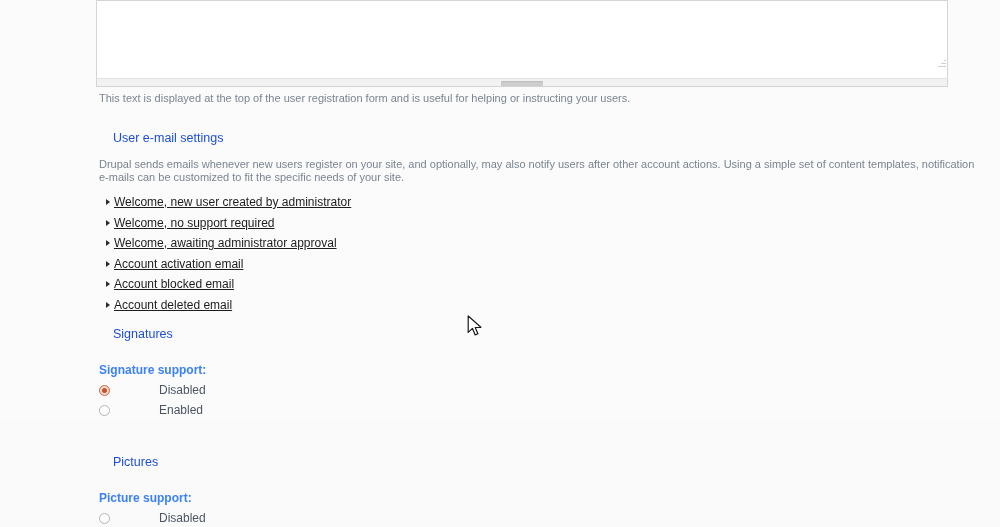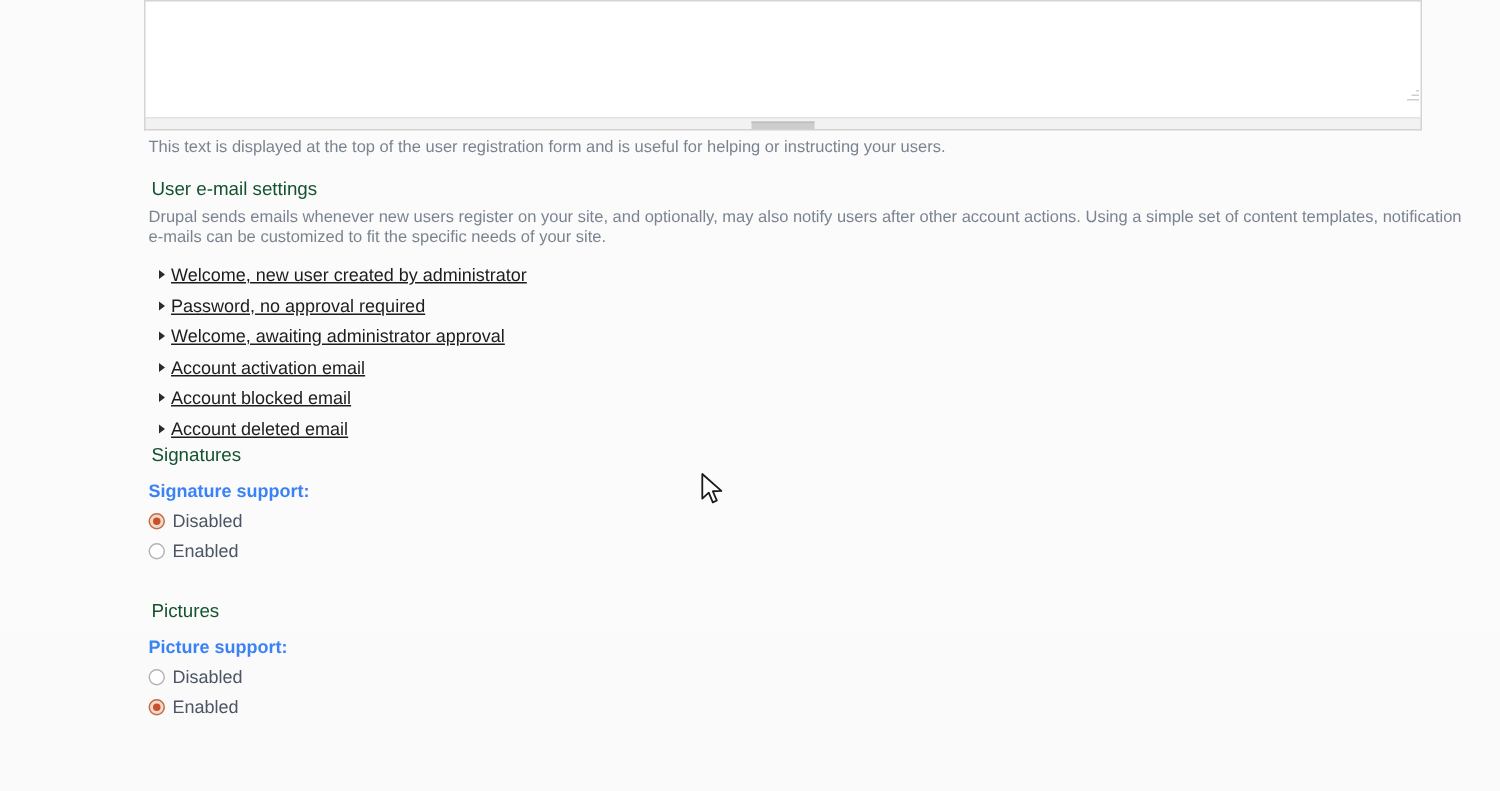--- a/index.html
+++ b/index.html
@@ -107,24 +107,24 @@
   }
   .description.wide { width: 880px; }
 
   
   .fieldset {
     margin: 0;
     padding: 0;
     border: none;
   }
   .legend {
-    color: #14532d;
+    color: #1d4ed8;
     font-size: 12.5px;
     padding-left: 5px;
-    margin: 0;
+    margin: 12px;
     line-height: 15px;
   }
 
   
   .collapsed-list {
     list-style: none;
     margin: 8px 0 0 0;
     padding: 0;
   }
   .collapsed-list li {
@@ -159,20 +159,21 @@
     font-size: 12px;
     margin: 0 0 2px 3px;
     line-height: 15px;
   }
   .radios { margin: 0; padding: 0; }
   .radio-row {
     display: flex;
     align-items: center;
     height: 20px;
     margin-left: 3px;
+    gap: 44px;
   }
   .radio {
     -webkit-appearance: none;
     appearance: none;
     box-sizing: border-box;
     width: 11px;
     height: 11px;
     border-radius: 50%;
     border: 1px solid #b4b4b4;
     background: #ffffff;
@@ -237,21 +238,21 @@
 
     <fieldset class="fieldset">
       <div class="legend">User e-mail settings</div>
       <div class="description wide">Drupal sends emails whenever new users register on your site, and optionally, may also notify users after other account actions. Using a simple set of content templates, notification e-mails can be customized to fit the specific needs of your site.</div>
 
       <ul class="collapsed-list">
         <li>
           <span class="tri"></span><a class="fs-link" href="#">Welcome, new user created by administrator</a>
         </li>
         <li>
-          <span class="tri"></span><a class="fs-link" href="#">Password, no approval required</a>
+          <span class="tri"></span><a class="fs-link" href="#">Welcome, no support required</a>
         </li>
         <li>
           <span class="tri"></span><a class="fs-link" href="#">Welcome, awaiting administrator approval</a>
         </li>
         <li>
           <span class="tri"></span><a class="fs-link" href="#">Account activation email</a>
         </li>
         <li>
           <span class="tri"></span><a class="fs-link" href="#">Account blocked email</a>
         </li>

